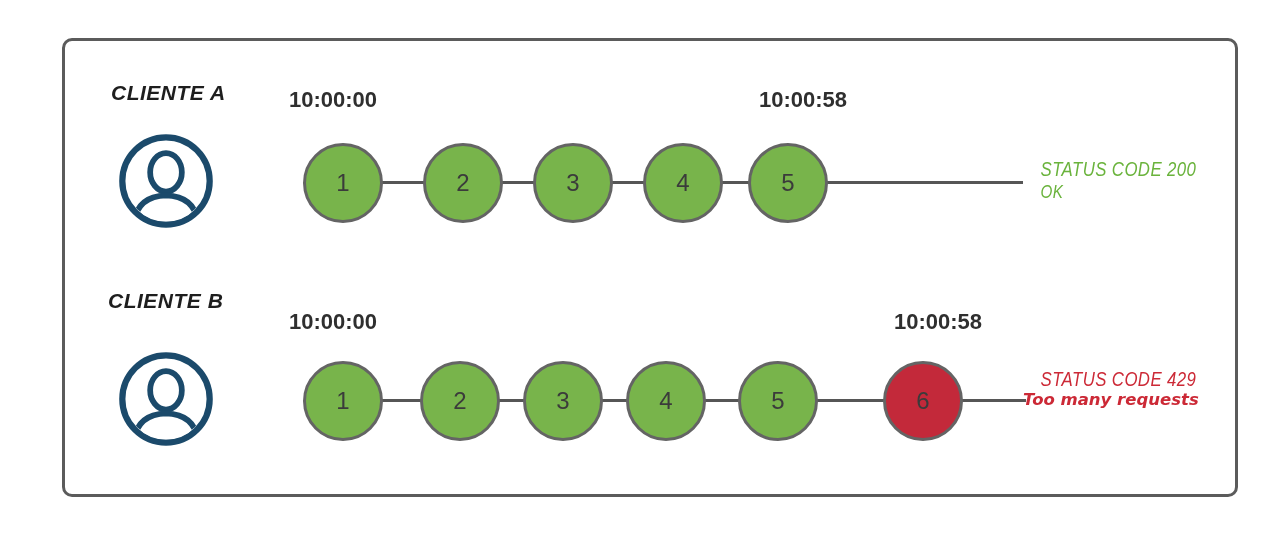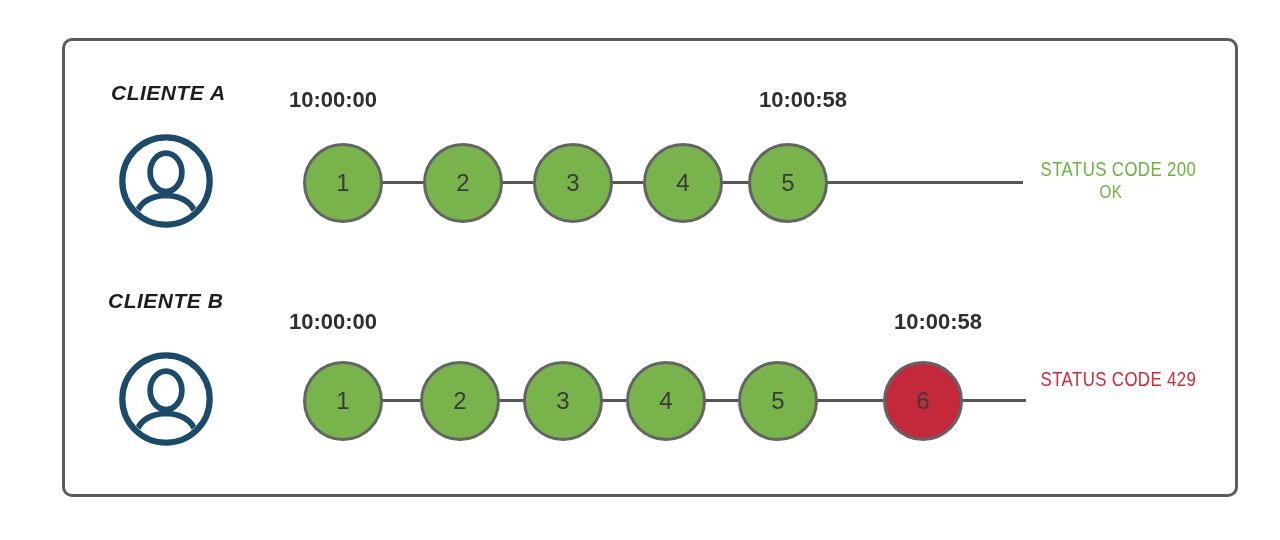--- a/index.html
+++ b/index.html
@@ -25,21 +25,21 @@
   .tline{position:absolute;height:3px;background:var(--line,#565656);}
   .circle{
     position:absolute;width:74px;height:74px;border-radius:50%;
     border:3px solid var(--circle-border,#646464);
     display:flex;align-items:center;justify-content:center;
     font-size:24px;color:#3b3b3b;
   }
   .circle.ok{background:var(--ok,#78b44b);}
   .circle.error{background:var(--err,#c3293a);}
   .status{
-    position:absolute;width:176px;text-align:center;line-height:1.12;
+    position:absolute;width:176px;line-height:1.12;font-style:italic;
   }
   .status.success{color:var(--success,#6ab33c);}
   .status.error{color:var(--error-text,#cc2936);}
   .status-l1{
     display:block;font-size:21px;letter-spacing:0.5px;white-space:nowrap;
     transform:scaleX(0.8);transform-origin:50% 50%;
   }
   .status-l2{
     display:block;font-size:19px;letter-spacing:0.5px;white-space:nowrap;
     transform:scaleX(0.8);transform-origin:50% 50%;
@@ -110,16 +110,17 @@
 
     <div class="circle ok" style="left:238px;top:320px">1</div>
     <div class="circle ok" style="left:355px;top:320px">2</div>
     <div class="circle ok" style="left:458px;top:320px">3</div>
     <div class="circle ok" style="left:561px;top:320px">4</div>
     <div class="circle ok" style="left:673px;top:320px">5</div>
     <div class="circle error" style="left:818px;top:320px">6</div>
 
     <div class="status error" style="left:958px;top:326px">
       <span class="status-l1">STATUS CODE 429</span>
+      <span class="status-l2 comic">Too many requests</span>
     </div>
   </div>
 
 </div>
 
 </body></html>

